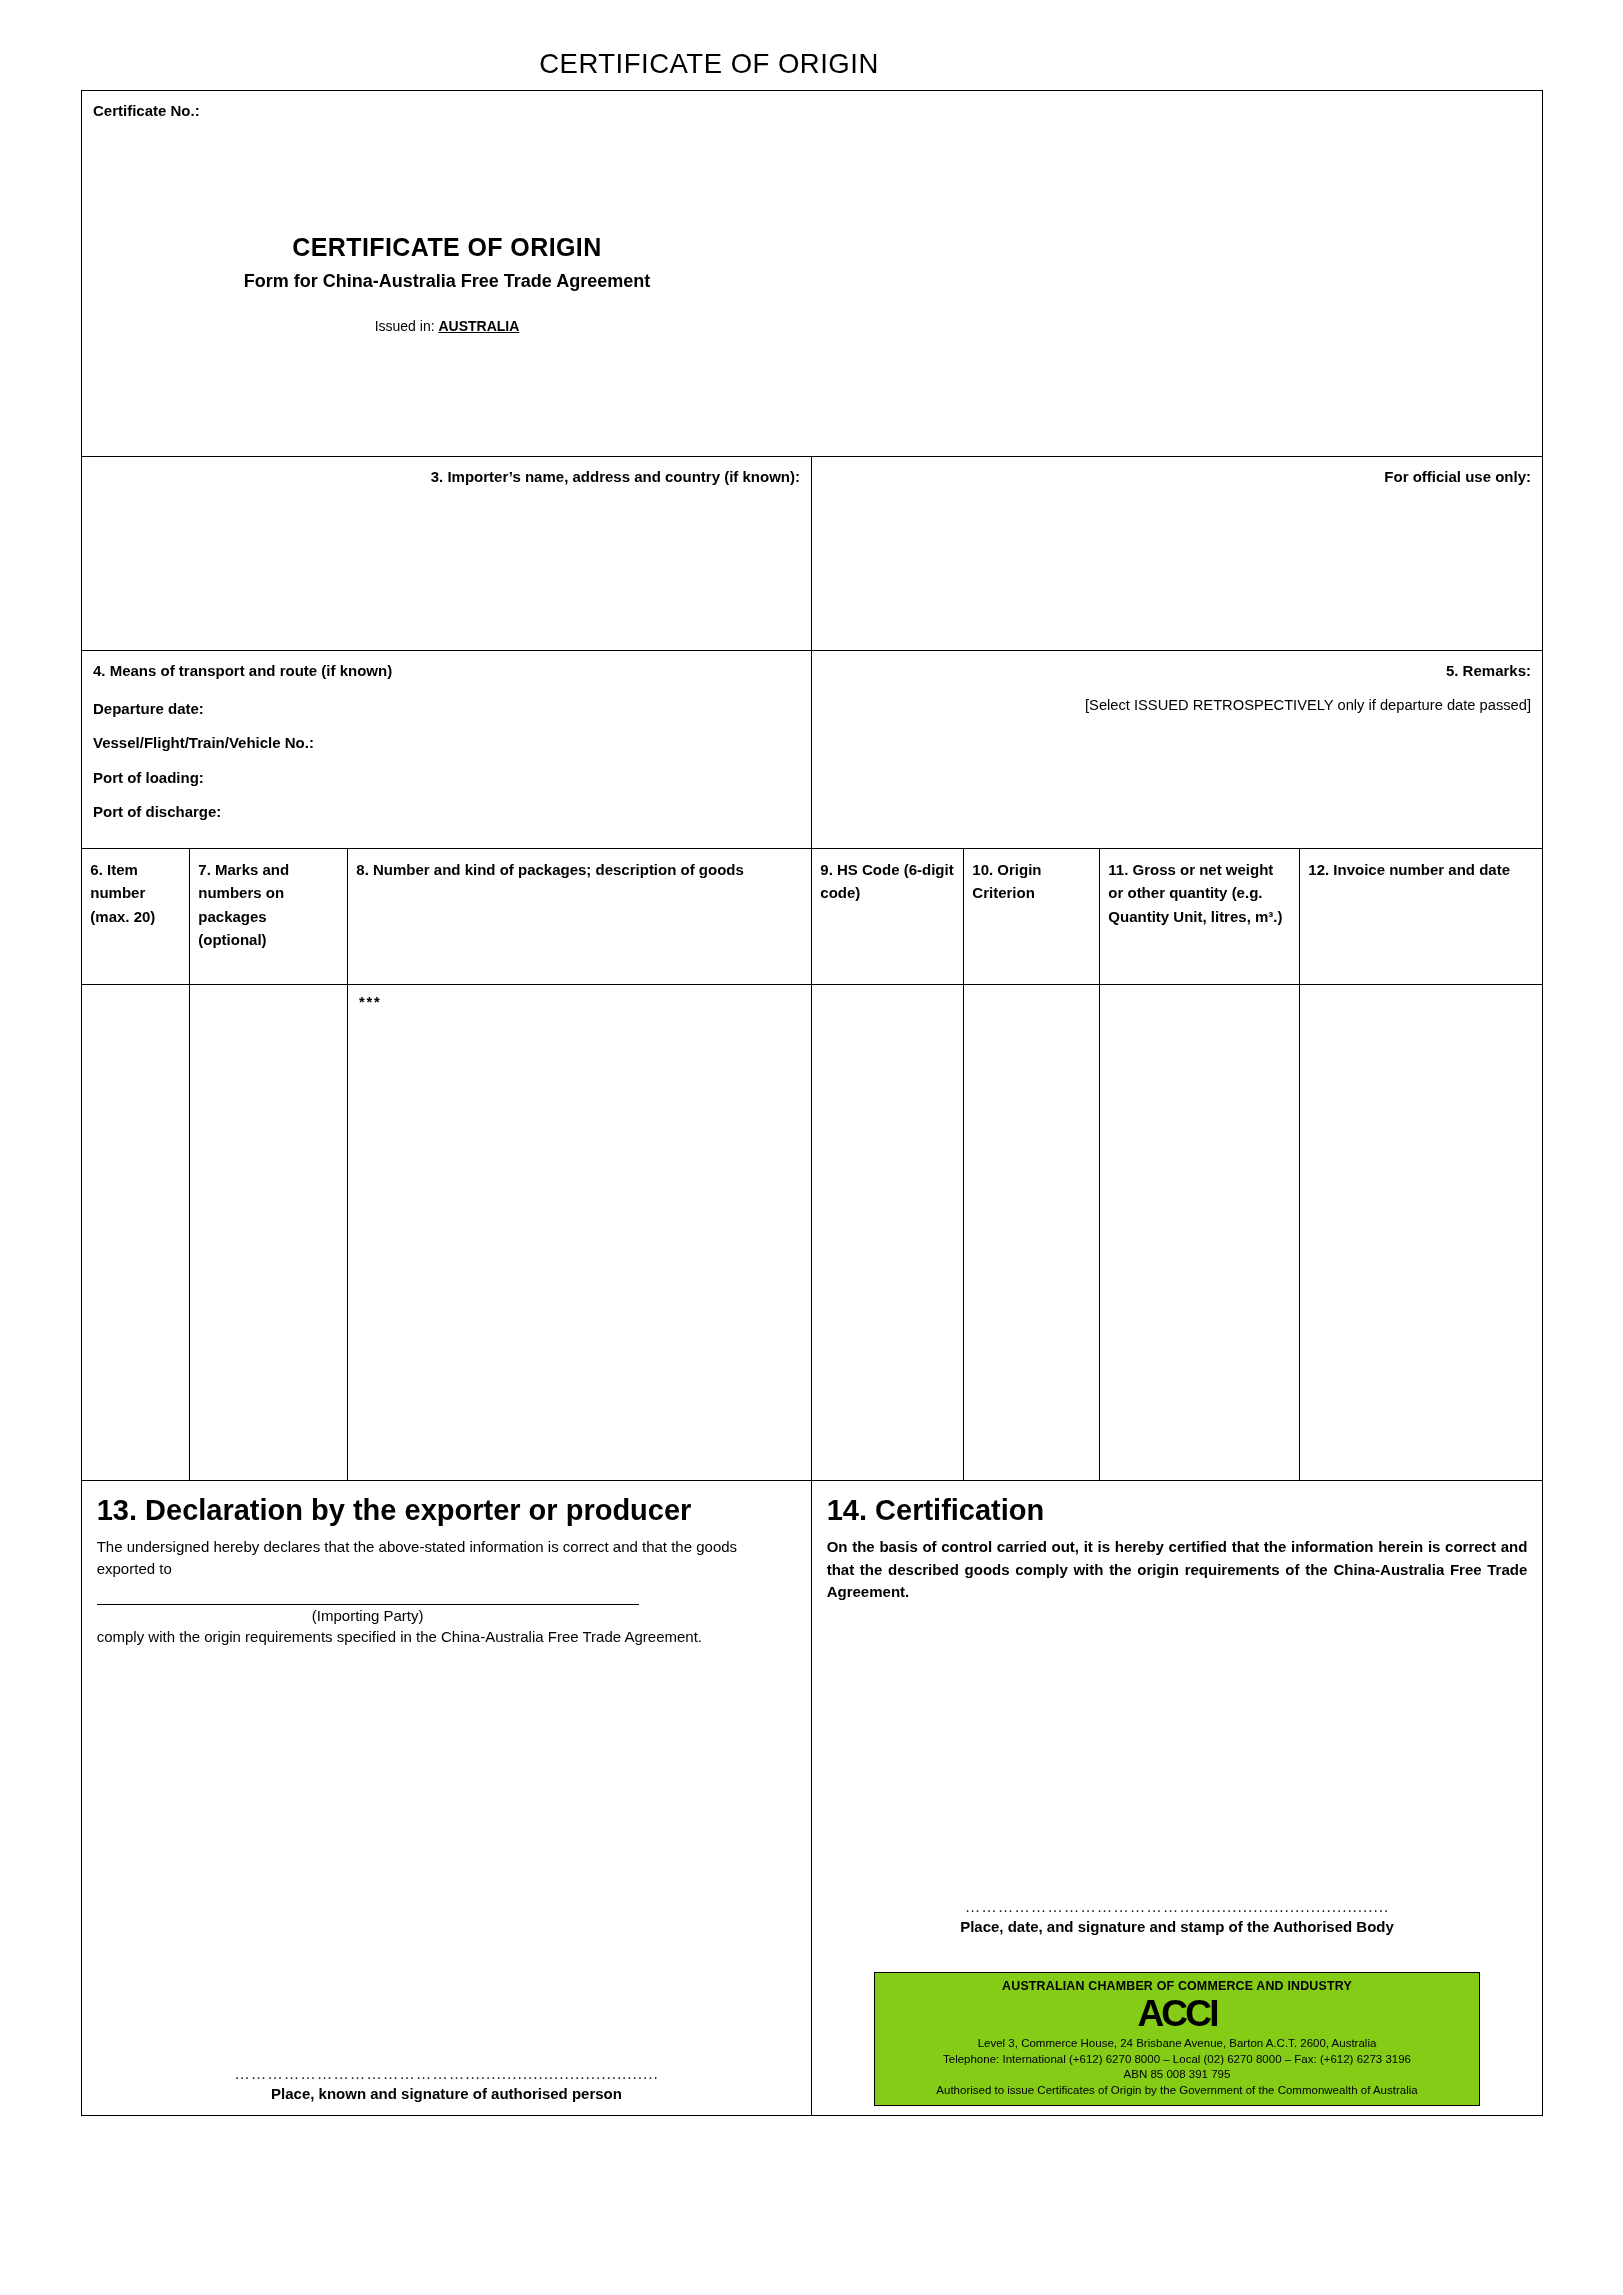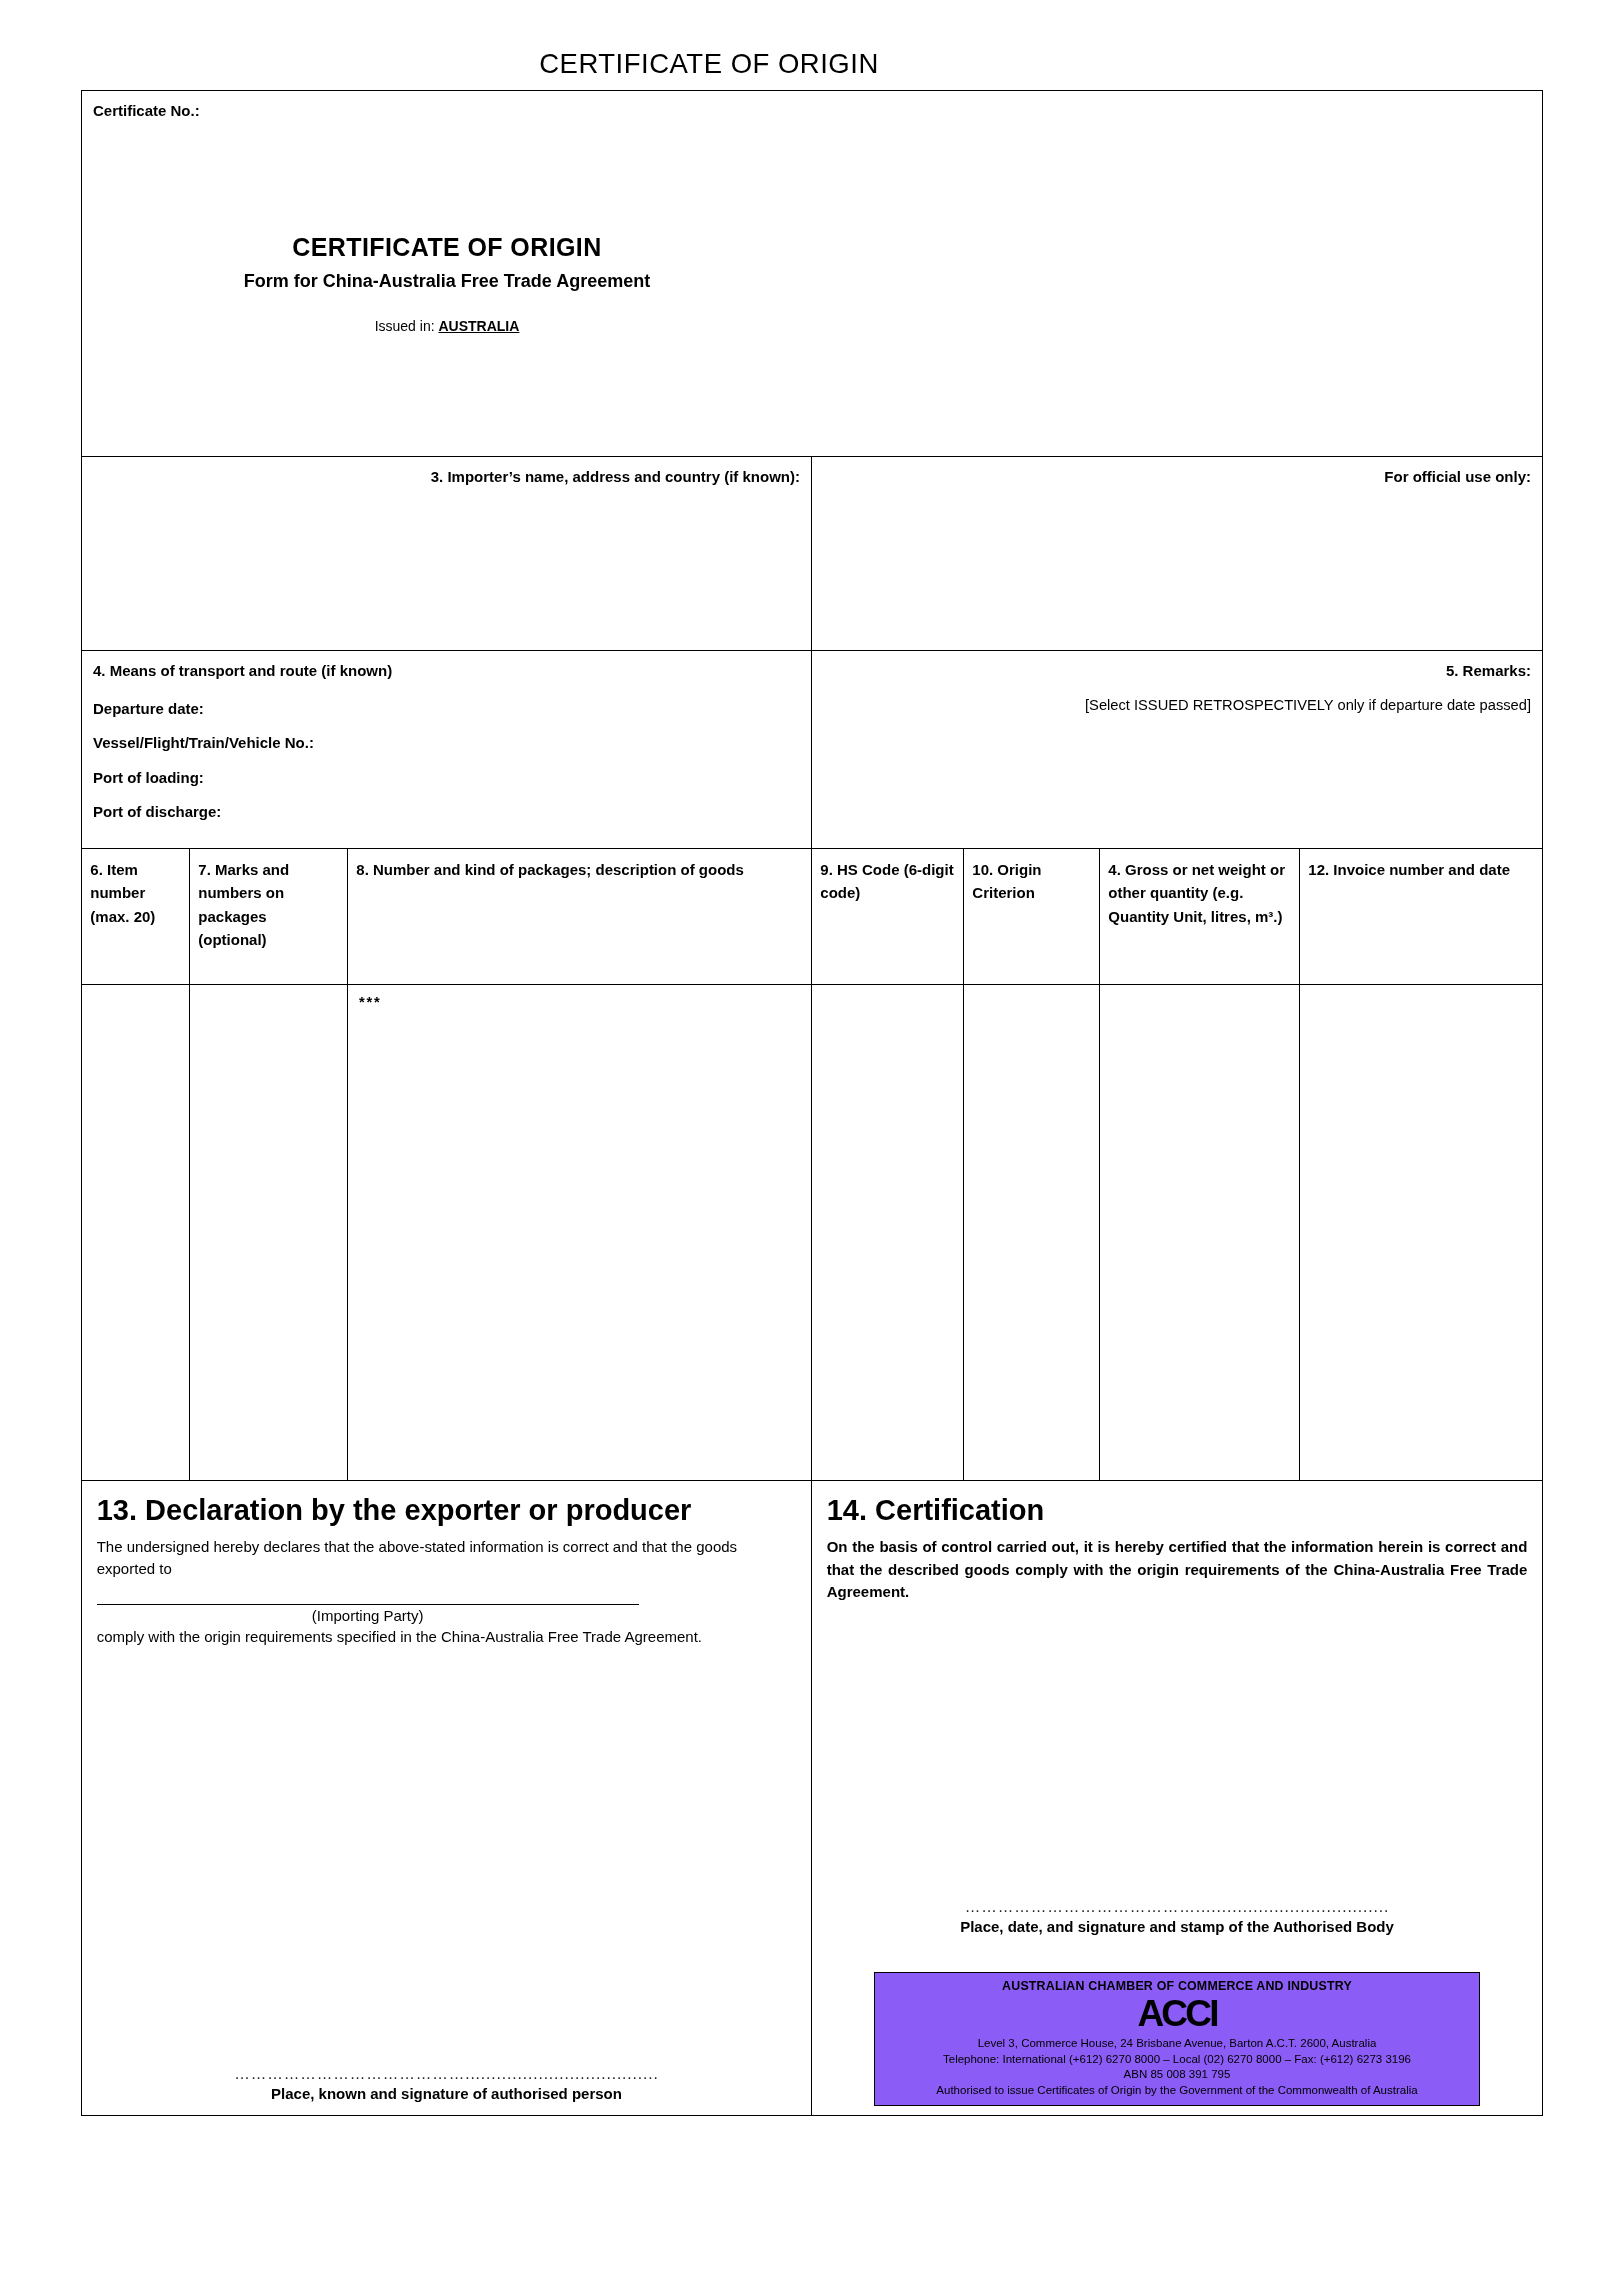--- a/index.html
+++ b/index.html
@@ -173,21 +173,21 @@
   
   .acci {
     position: absolute;
     bottom: 9.2px;
     left: 62px;
     width: 606px;
     border: 1.8px solid #000;
     padding: 5.5px 3.7px 6.4px 3.7px;
     box-sizing: border-box;
     text-align: center;
-    background: #8b5cf6;
+    background: #84cc16;
   }
   .acci-title {
     font-size: 12.4px;
     font-weight: bold;
     letter-spacing: 0.2px;
   }
   .acci-logo {
     font-family: "Liberation Sans", sans-serif;
     font-size: 37px;
     font-weight: bold;
@@ -245,21 +245,21 @@
         <div class="remarks-note">[Select ISSUED RETROSPECTIVELY only if departure date passed]</div>
       </div>
     </div>
 
     <div class="row bdr-b gt-head">
       <div class="cell c6 bdr-r lbl-sm">6. Item number (max. 20)</div>
       <div class="cell c7 bdr-r lbl-sm">7. Marks and numbers on packages (optional)</div>
       <div class="cell c8 bdr-r lbl-sm">8. Number and kind of packages; description of goods</div>
       <div class="cell c9 bdr-r lbl-sm">9. HS Code (6-digit code)</div>
       <div class="cell c10 bdr-r lbl-sm">10. Origin Criterion</div>
-      <div class="cell c11 bdr-r lbl-sm">4. Gross or net weight or other quantity (e.g. Quantity Unit, litres, m³.)</div>
+      <div class="cell c11 bdr-r lbl-sm">11. Gross or net weight or other quantity (e.g. Quantity Unit, litres, m³.)</div>
       <div class="cell c12 lbl-sm">12. Invoice number and date</div>
     </div>
 
     <div class="row bdr-b gt-body">
       <div class="cell c6 bdr-r pad"></div>
       <div class="cell c7 bdr-r pad"></div>
       <div class="cell c8 bdr-r pad stars">***</div>
       <div class="cell c9 bdr-r pad"></div>
       <div class="cell c10 bdr-r pad"></div>
       <div class="cell c11 bdr-r pad"></div>

